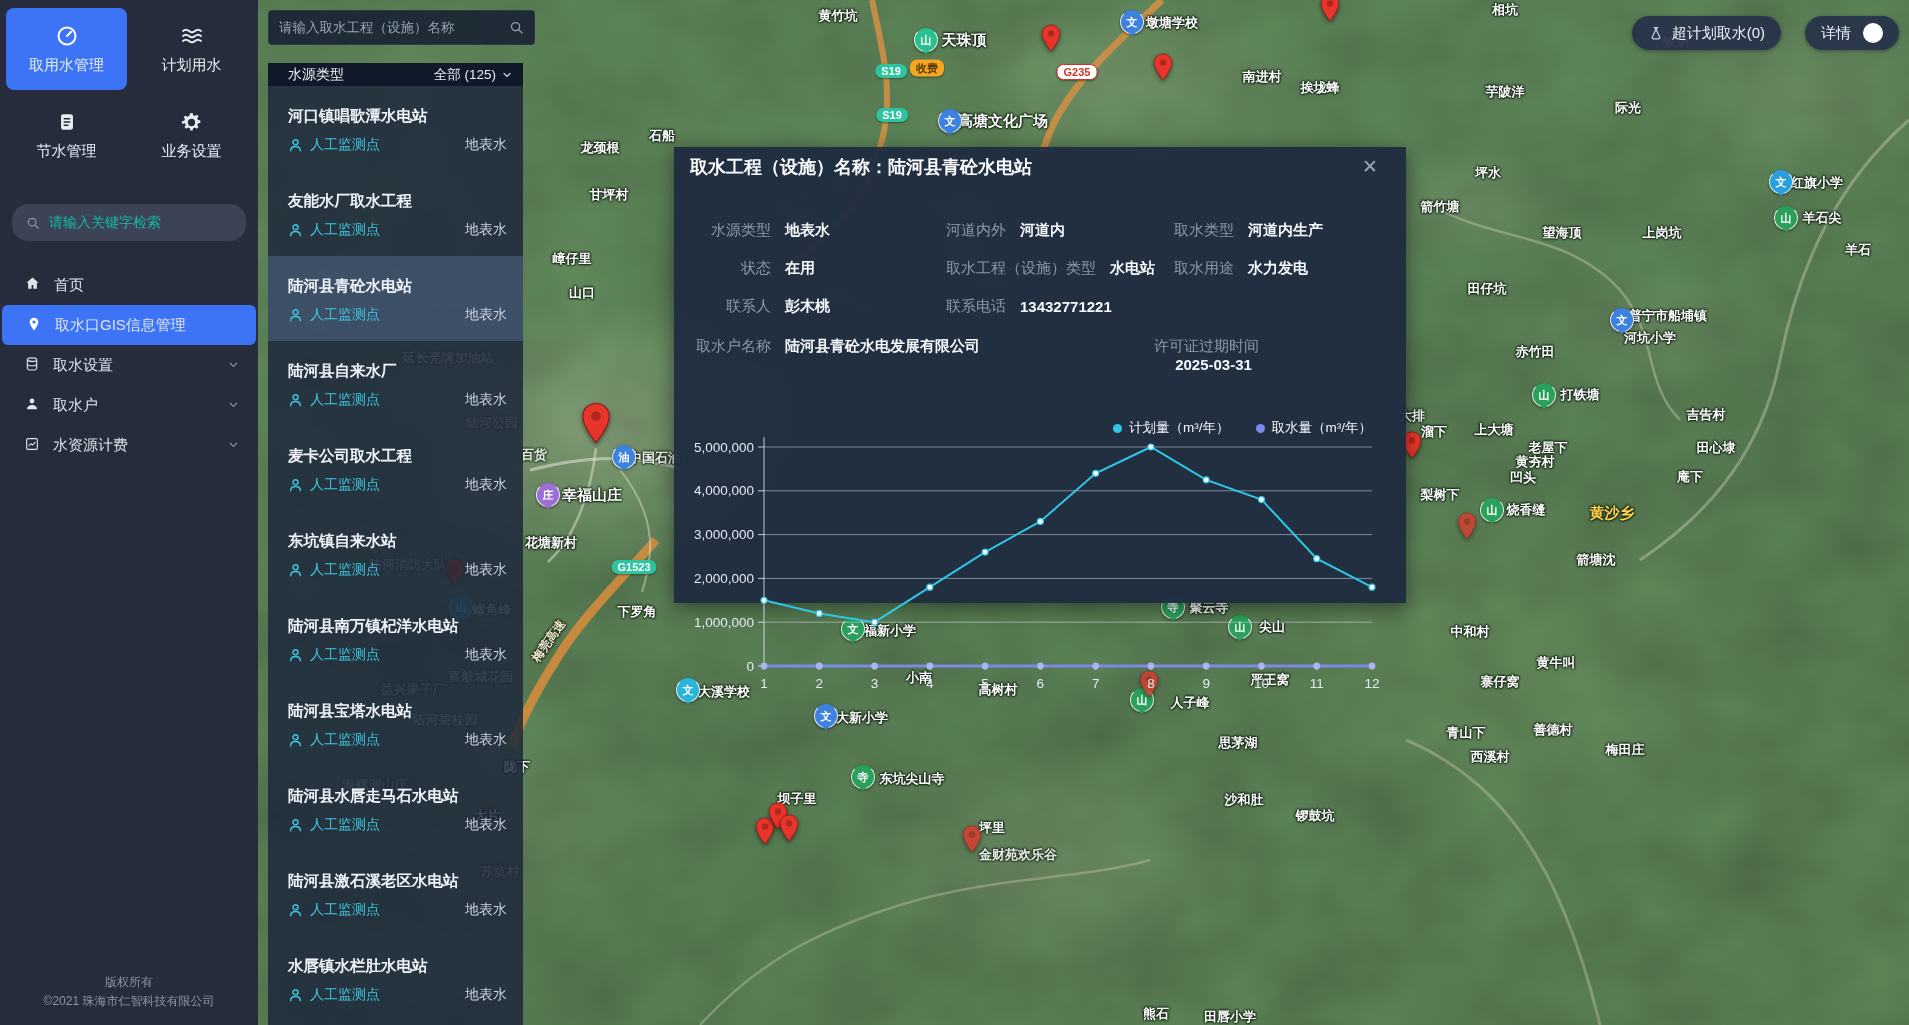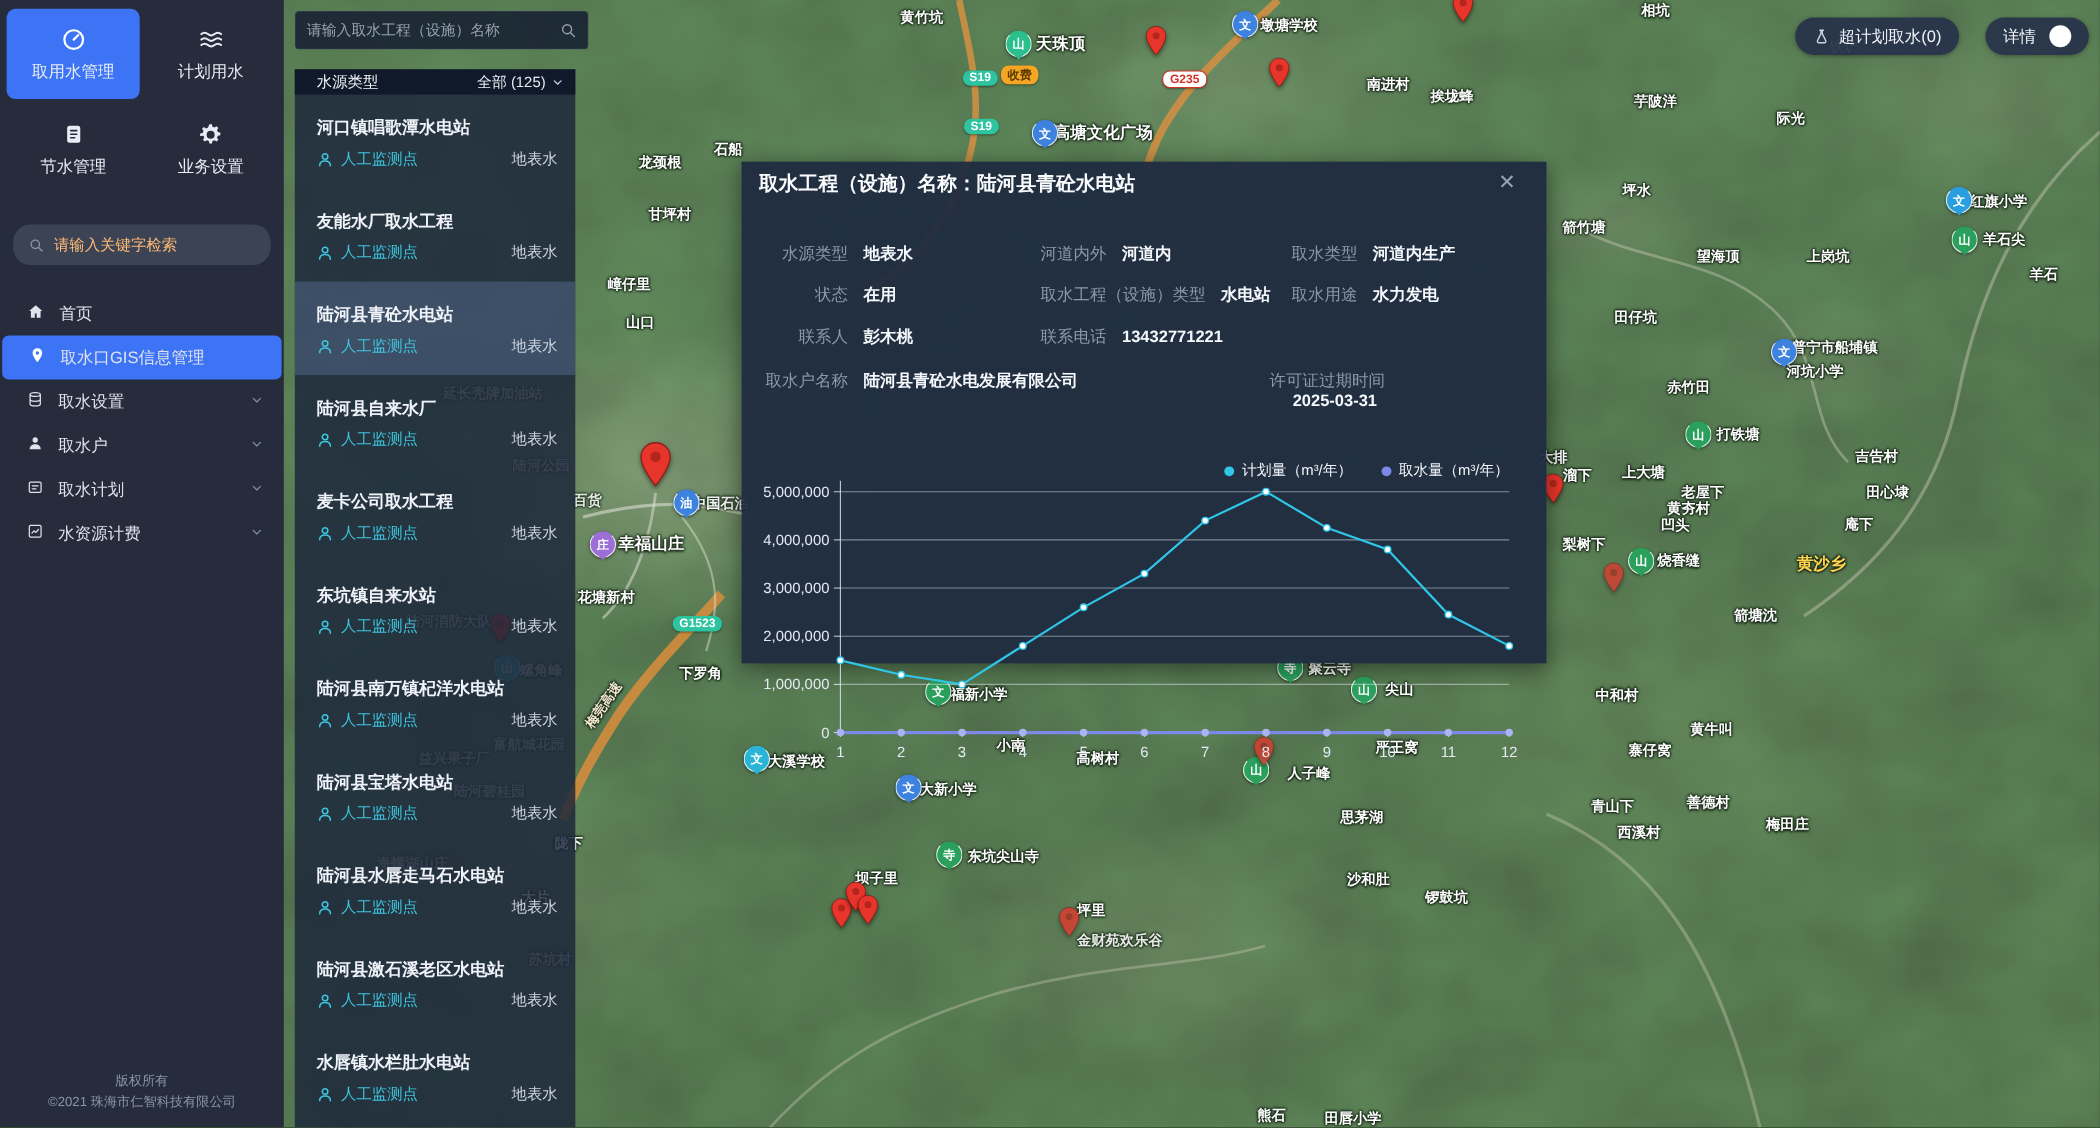--- a/index.html
+++ b/index.html
@@ -39,21 +39,21 @@
 
   
   .sidebar{position:absolute;left:0;top:0;width:258px;height:1025px;background:#262c3b;z-index:30;
     display:flex;flex-direction:column;}
   .tiles{display:grid;grid-template-columns:1fr 1fr;gap:4px;padding:8px 6px 10px 6px;}
   .tile{height:82px;border-radius:8px;display:flex;flex-direction:column;align-items:center;justify-content:center;
     gap:7px;color:#e8ecf4;font-size:15px;cursor:pointer;}
   .tile.active{background:#3d74f6;}
   .tile .ticon{height:26px;display:flex;align-items:center;justify-content:center;}
   .searchpill{margin:18px 12px 0 12px;height:37px;border-radius:16px;background:#3c4354;display:flex;
-    align-items:center;padding:0 14px;gap:9px;color:#fdba74;font-size:14px;}
+    align-items:center;padding:0 14px;gap:9px;color:#14b8a6;font-size:14px;}
   .menu{margin-top:24px;display:flex;flex-direction:column;}
   .mitem{height:40px;display:flex;align-items:center;padding:0 18px 0 24px;color:#dfe3ec;font-size:15px;
     gap:13px;cursor:pointer;position:relative;}
   .mitem.active{background:#3d74f6;border-radius:6px;margin:0 2px;height:40px;}
   .mitem .chev{margin-left:auto;opacity:.75;}
   .sfooter{margin-top:auto;padding:10px 0 14px 0;text-align:center;color:#8d94a6;font-size:12px;line-height:19px;}
 
   
   .panel{position:absolute;left:268px;top:0;width:255px;height:1025px;z-index:20;}
   .psearch{position:absolute;left:0;top:10px;width:245px;height:33px;background:rgba(22,32,50,.88);
@@ -186,21 +186,21 @@
       <div class="mlabel" style="left: 1494px; top: 430px;">上大塘</div>
 
       <div class="mlabel" style="left: 1548px; top: 448px;">老屋下</div>
 
       <div class="mlabel" style="left: 1523px; top: 478px;">凹头</div>
 
       <div class="mlabel" style="left: 1690px; top: 477px;">庵下</div>
 
       <div class="mlabel" style="left: 1526px; top: 510px;">烧香缝</div>
 
-      <div class="mlabel" style="left: 1612px; top: 513px; color: rgb(255, 213, 77); font-size: 15px; margin-left: 44px;">黄沙乡</div>
+      <div class="mlabel" style="left: 1612px; top: 513px; color: rgb(255, 213, 77); font-size: 15px;">黄沙乡</div>
 
       <div class="mlabel" style="left: 1596px; top: 560px;">箭塘沈</div>
 
       <div class="mlabel" style="left: 1440px; top: 495px;">梨树下</div>
 
       <div class="mlabel" style="left: 1272px; top: 627px;">尖山</div>
 
       <div class="mlabel" style="left: 1209px; top: 608px;">聚云寺</div>
 
       <div class="mlabel" style="left: 1470px; top: 632px;">中和村</div>
@@ -702,30 +702,20 @@
           <span class="micon"><svg width="16" height="16" viewBox="0 0 24 24">
               <circle cx="12" cy="7.5" r="3.6" fill="#dfe3ec"></circle>
               <path d="M4.5 20c0-4.2 3.3-6.6 7.5-6.6s7.5 2.4 7.5 6.6z" fill="#dfe3ec"></path>
             </svg></span>
           <span>取水户</span>
           <span class="chev"><svg width="13" height="13" viewBox="0 0 24 24">
               <path d="M6 9.5l6 6 6-6" fill="none" stroke="#aab2c2" stroke-width="2.2" stroke-linecap="round"></path>
             </svg></span>
         </div>
 
-        <div class="mitem">
-          <span class="micon"><svg width="16" height="16" viewBox="0 0 24 24">
-              <rect x="4" y="5" width="16" height="14" rx="1.8" fill="none" stroke="#dfe3ec" stroke-width="1.7"></rect>
-              <path d="M8 10h8M8 14h5" stroke="#dfe3ec" stroke-width="1.7" stroke-linecap="round"></path>
-            </svg></span>
-          <span>取水计划</span>
-          <span class="chev"><svg width="13" height="13" viewBox="0 0 24 24">
-              <path d="M6 9.5l6 6 6-6" fill="none" stroke="#aab2c2" stroke-width="2.2" stroke-linecap="round"></path>
-            </svg></span>
-        </div>
 
         <div class="mitem">
           <span class="micon"><svg width="16" height="16" viewBox="0 0 24 24">
               <rect x="4" y="4" width="16" height="16" rx="1.8" fill="none" stroke="#dfe3ec" stroke-width="1.7"></rect>
               <path d="M7.5 14.5l3-3 2.5 2 3.5-4" fill="none" stroke="#dfe3ec" stroke-width="1.7" stroke-linecap="round" stroke-linejoin="round"></path>
             </svg></span>
           <span>水资源计费</span>
           <span class="chev"><svg width="13" height="13" viewBox="0 0 24 24">
               <path d="M6 9.5l6 6 6-6" fill="none" stroke="#aab2c2" stroke-width="2.2" stroke-linecap="round"></path>
             </svg></span>

